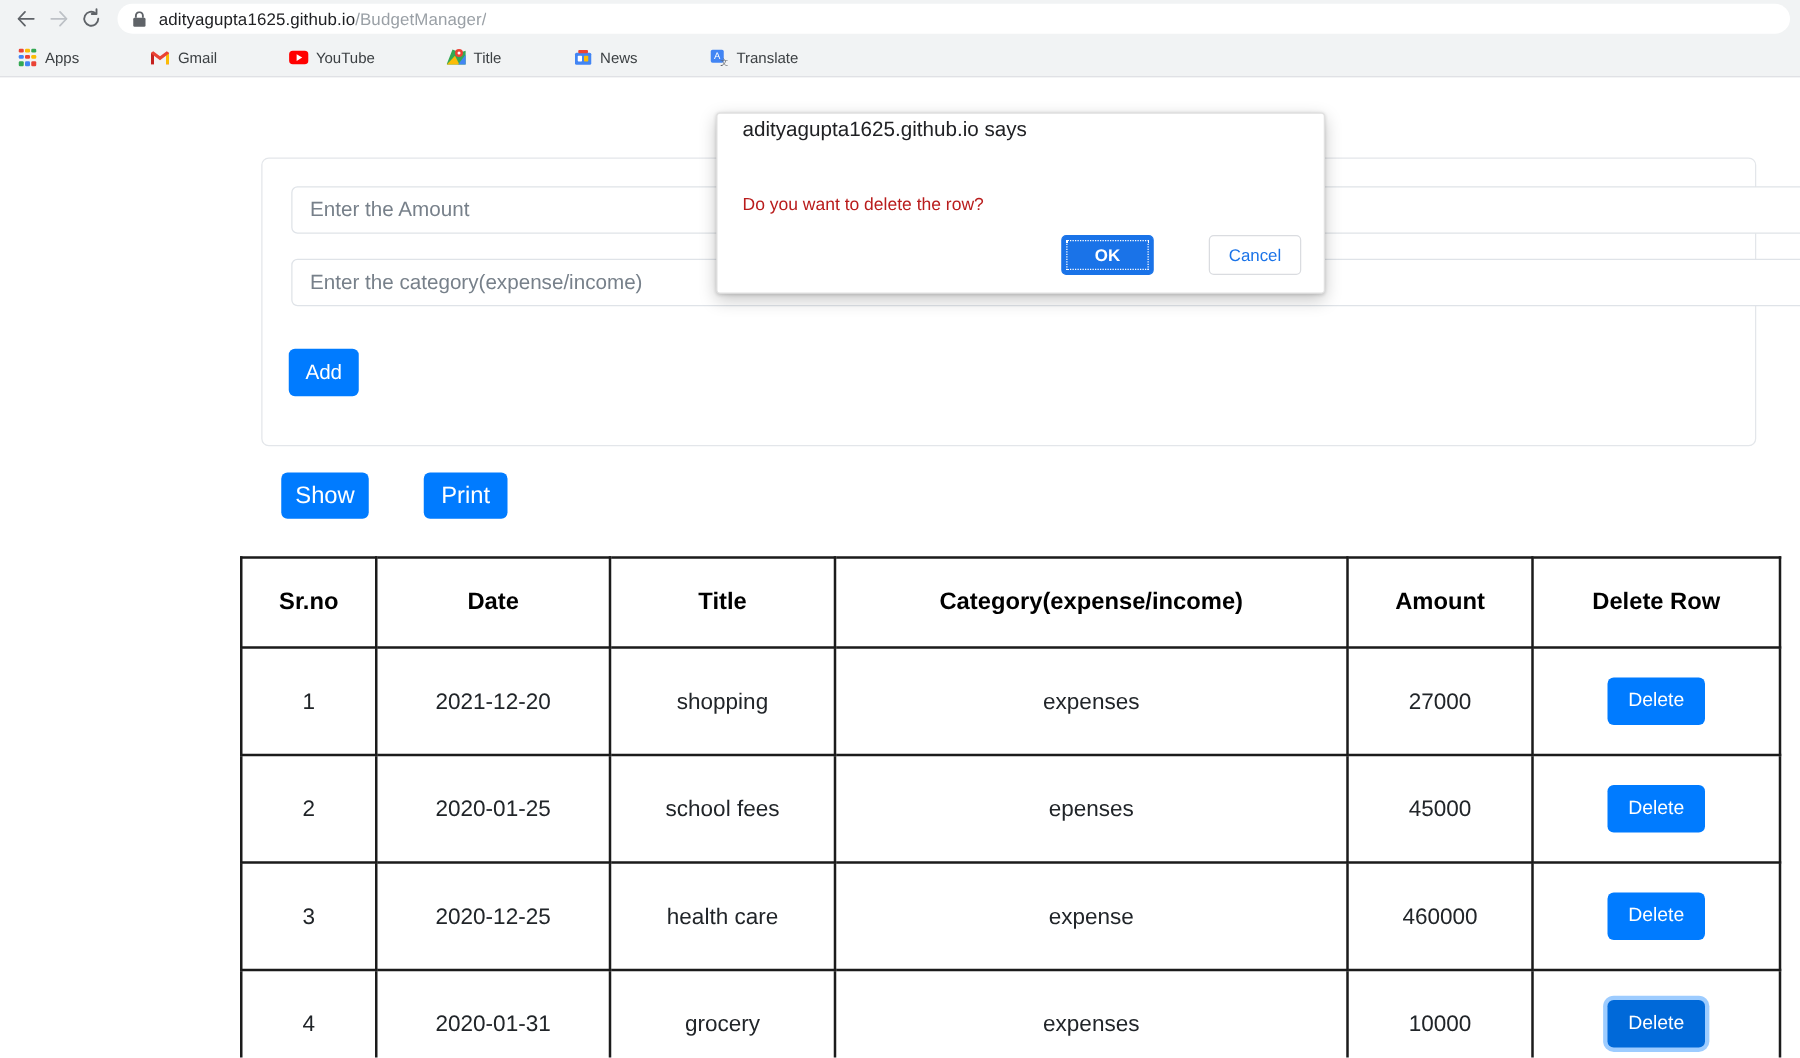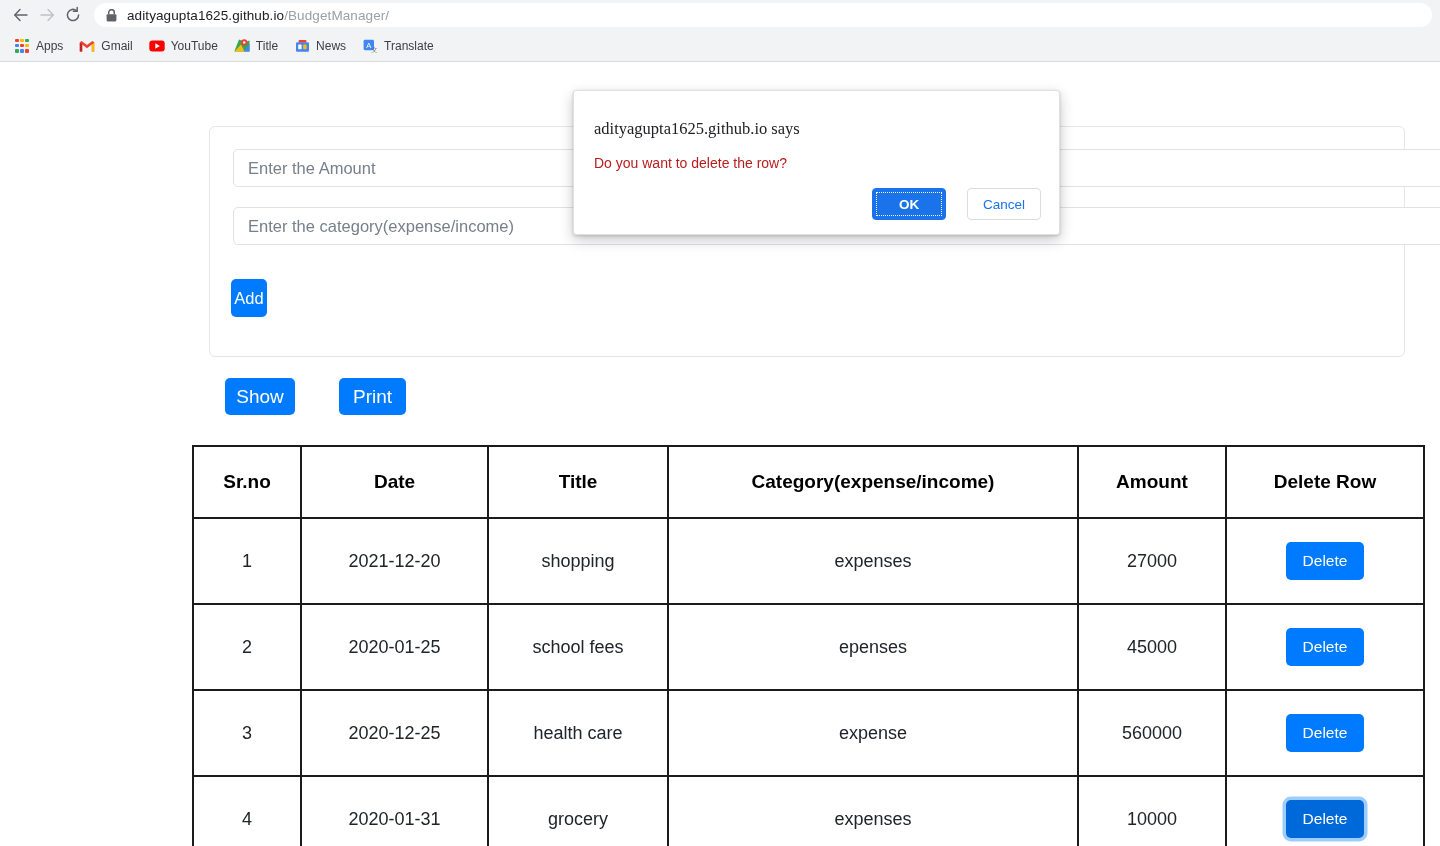--- a/index.html
+++ b/index.html
@@ -50,20 +50,21 @@
   }
   #url-text .host { color: #202124; }
 
   #bookmarks {
     height: 32px;
     display: flex;
     align-items: center;
     padding: 0 6px;
     background: #f1f3f4;
     border-bottom: 1px solid #dadce0;
+    gap: 41px;
   }
   .bm {
     display: flex; align-items: center;
     padding: 3px 8px;
     border-radius: 4px;
     font-size: 12px;
     color: #3c4043;
     white-space: nowrap;
   }
   .bm .bm-ico {
@@ -121,21 +122,21 @@
     border-radius: 5px;
     font-family: "Liberation Sans", sans-serif;
     font-size: 19px;
     line-height: 1;
     cursor: pointer;
     padding: 0;
   }
   #add-button {
     position: absolute;
     left: 231px; top: 217px;
-    width: 36px; height: 38px;
+    width: 56px; height: 38px;
     font-size: 16.5px;
   }
   #show-button {
     position: absolute;
     left: 225px; top: 316px;
     width: 70px; height: 37px;
   }
   #print-button {
     position: absolute;
     left: 339px; top: 316px;
@@ -196,38 +197,37 @@
     left: 573px; top: 28px;
     width: 487px; height: 145px;
     background: #ffffff;
     border: 1px solid #e0e0e0;
     border-radius: 3px;
     box-shadow: 0 5px 14px rgba(0,0,0,0.22), 0 1px 3px rgba(0,0,0,0.16);
     z-index: 50;
   }
   #dialog-origin {
     position: absolute;
-    left: 20px; top: 28px;
+    left: 20px; top: 4px;
     font-size: 16.5px;
     color: #202124;
-    font-family: Liberation Serif, serif;
   }
   #dialog-message {
     position: absolute;
     left: 20px; top: 54px;
     font-size: 14px;
     color: #b91c1c;
     margin-top: 10px;
   }
   #dialog-buttons {
     position: absolute;
     right: 18px; bottom: 14px;
     display: flex;
     align-items: center;
-    gap: 5px;
+    gap: 28px;
   }
   #dialog-ok {
     width: 74px; height: 32px;
     background: #1a73e8;
     color: #ffffff;
     border: 1px solid #1a73e8;
     border-radius: 4px;
     font-family: "Liberation Sans", sans-serif;
     font-size: 13.5px;
     font-weight: bold;
@@ -414,21 +414,21 @@
         <td>45000</td>
         <td>
           <button class="delete-button">Delete</button>
         </td>
       </tr>
       <tr>
         <td>3</td>
         <td>2020-12-25</td>
         <td>health care</td>
         <td>expense</td>
-        <td>560000</td>
+        <td>460000</td>
         <td>
           <button class="delete-button">Delete</button>
         </td>
       </tr>
       <tr>
         <td>4</td>
         <td>2020-01-31</td>
         <td>grocery</td>
         <td>expenses</td>
         <td>10000</td>

